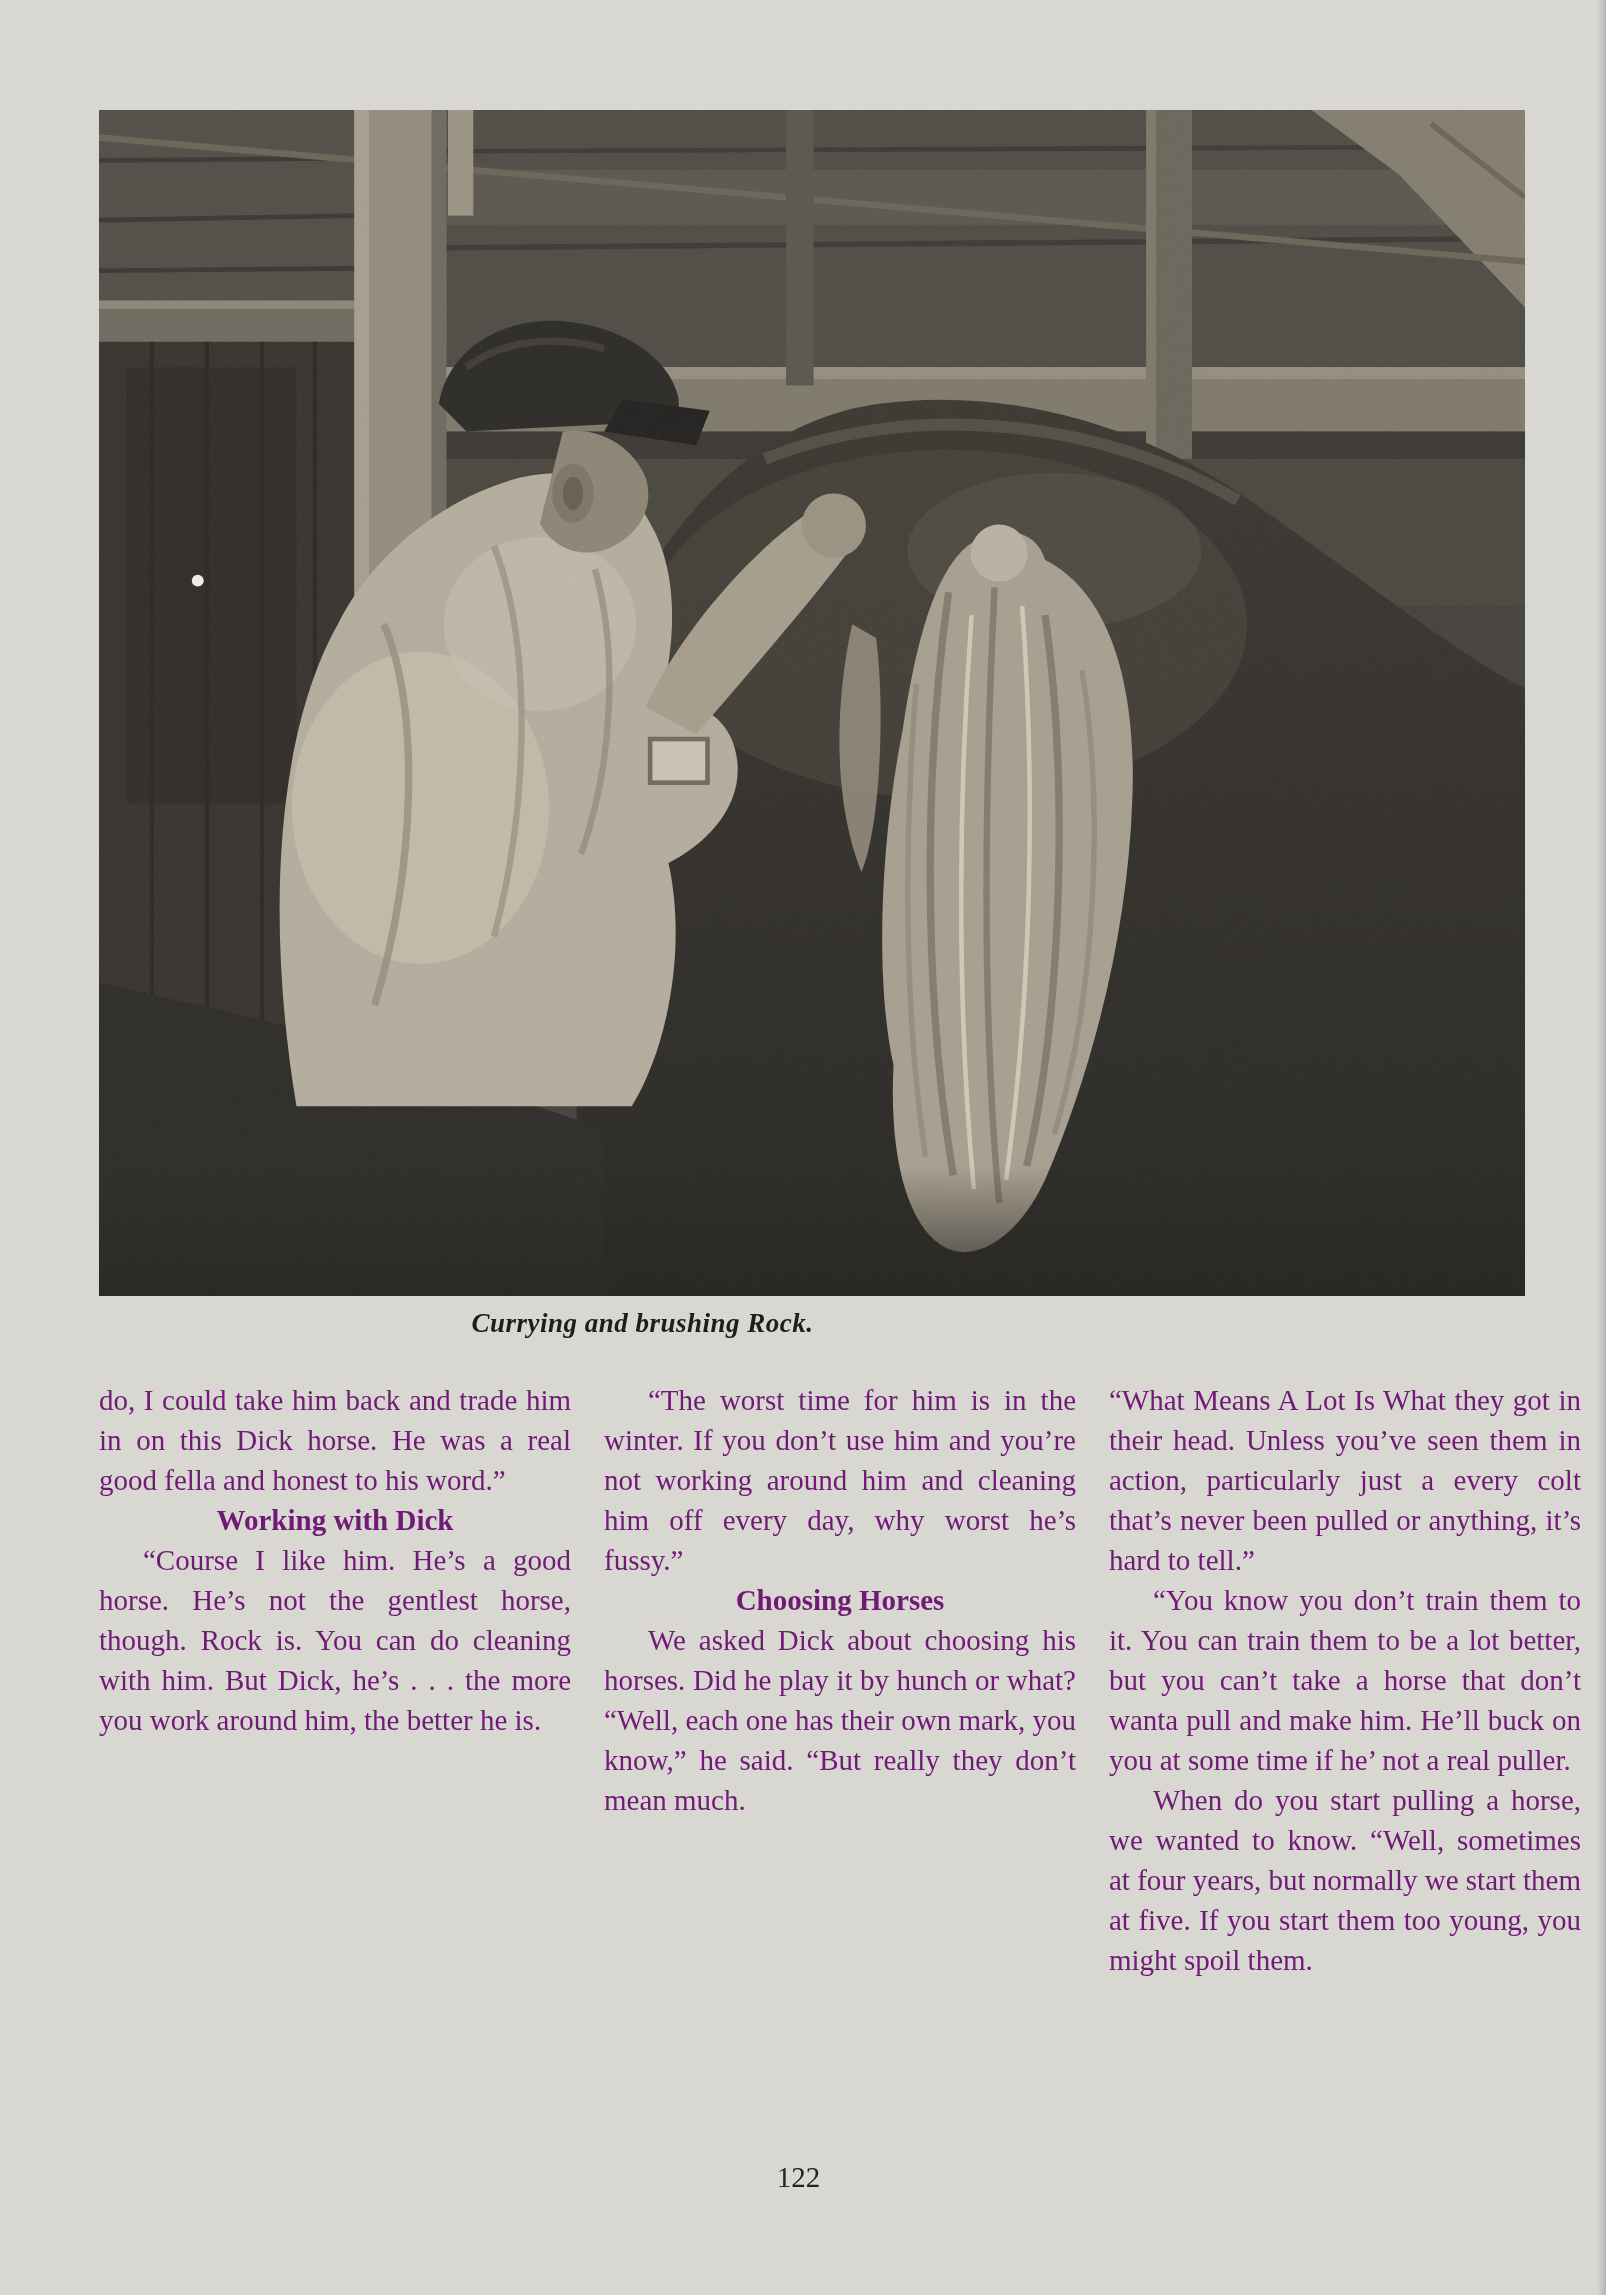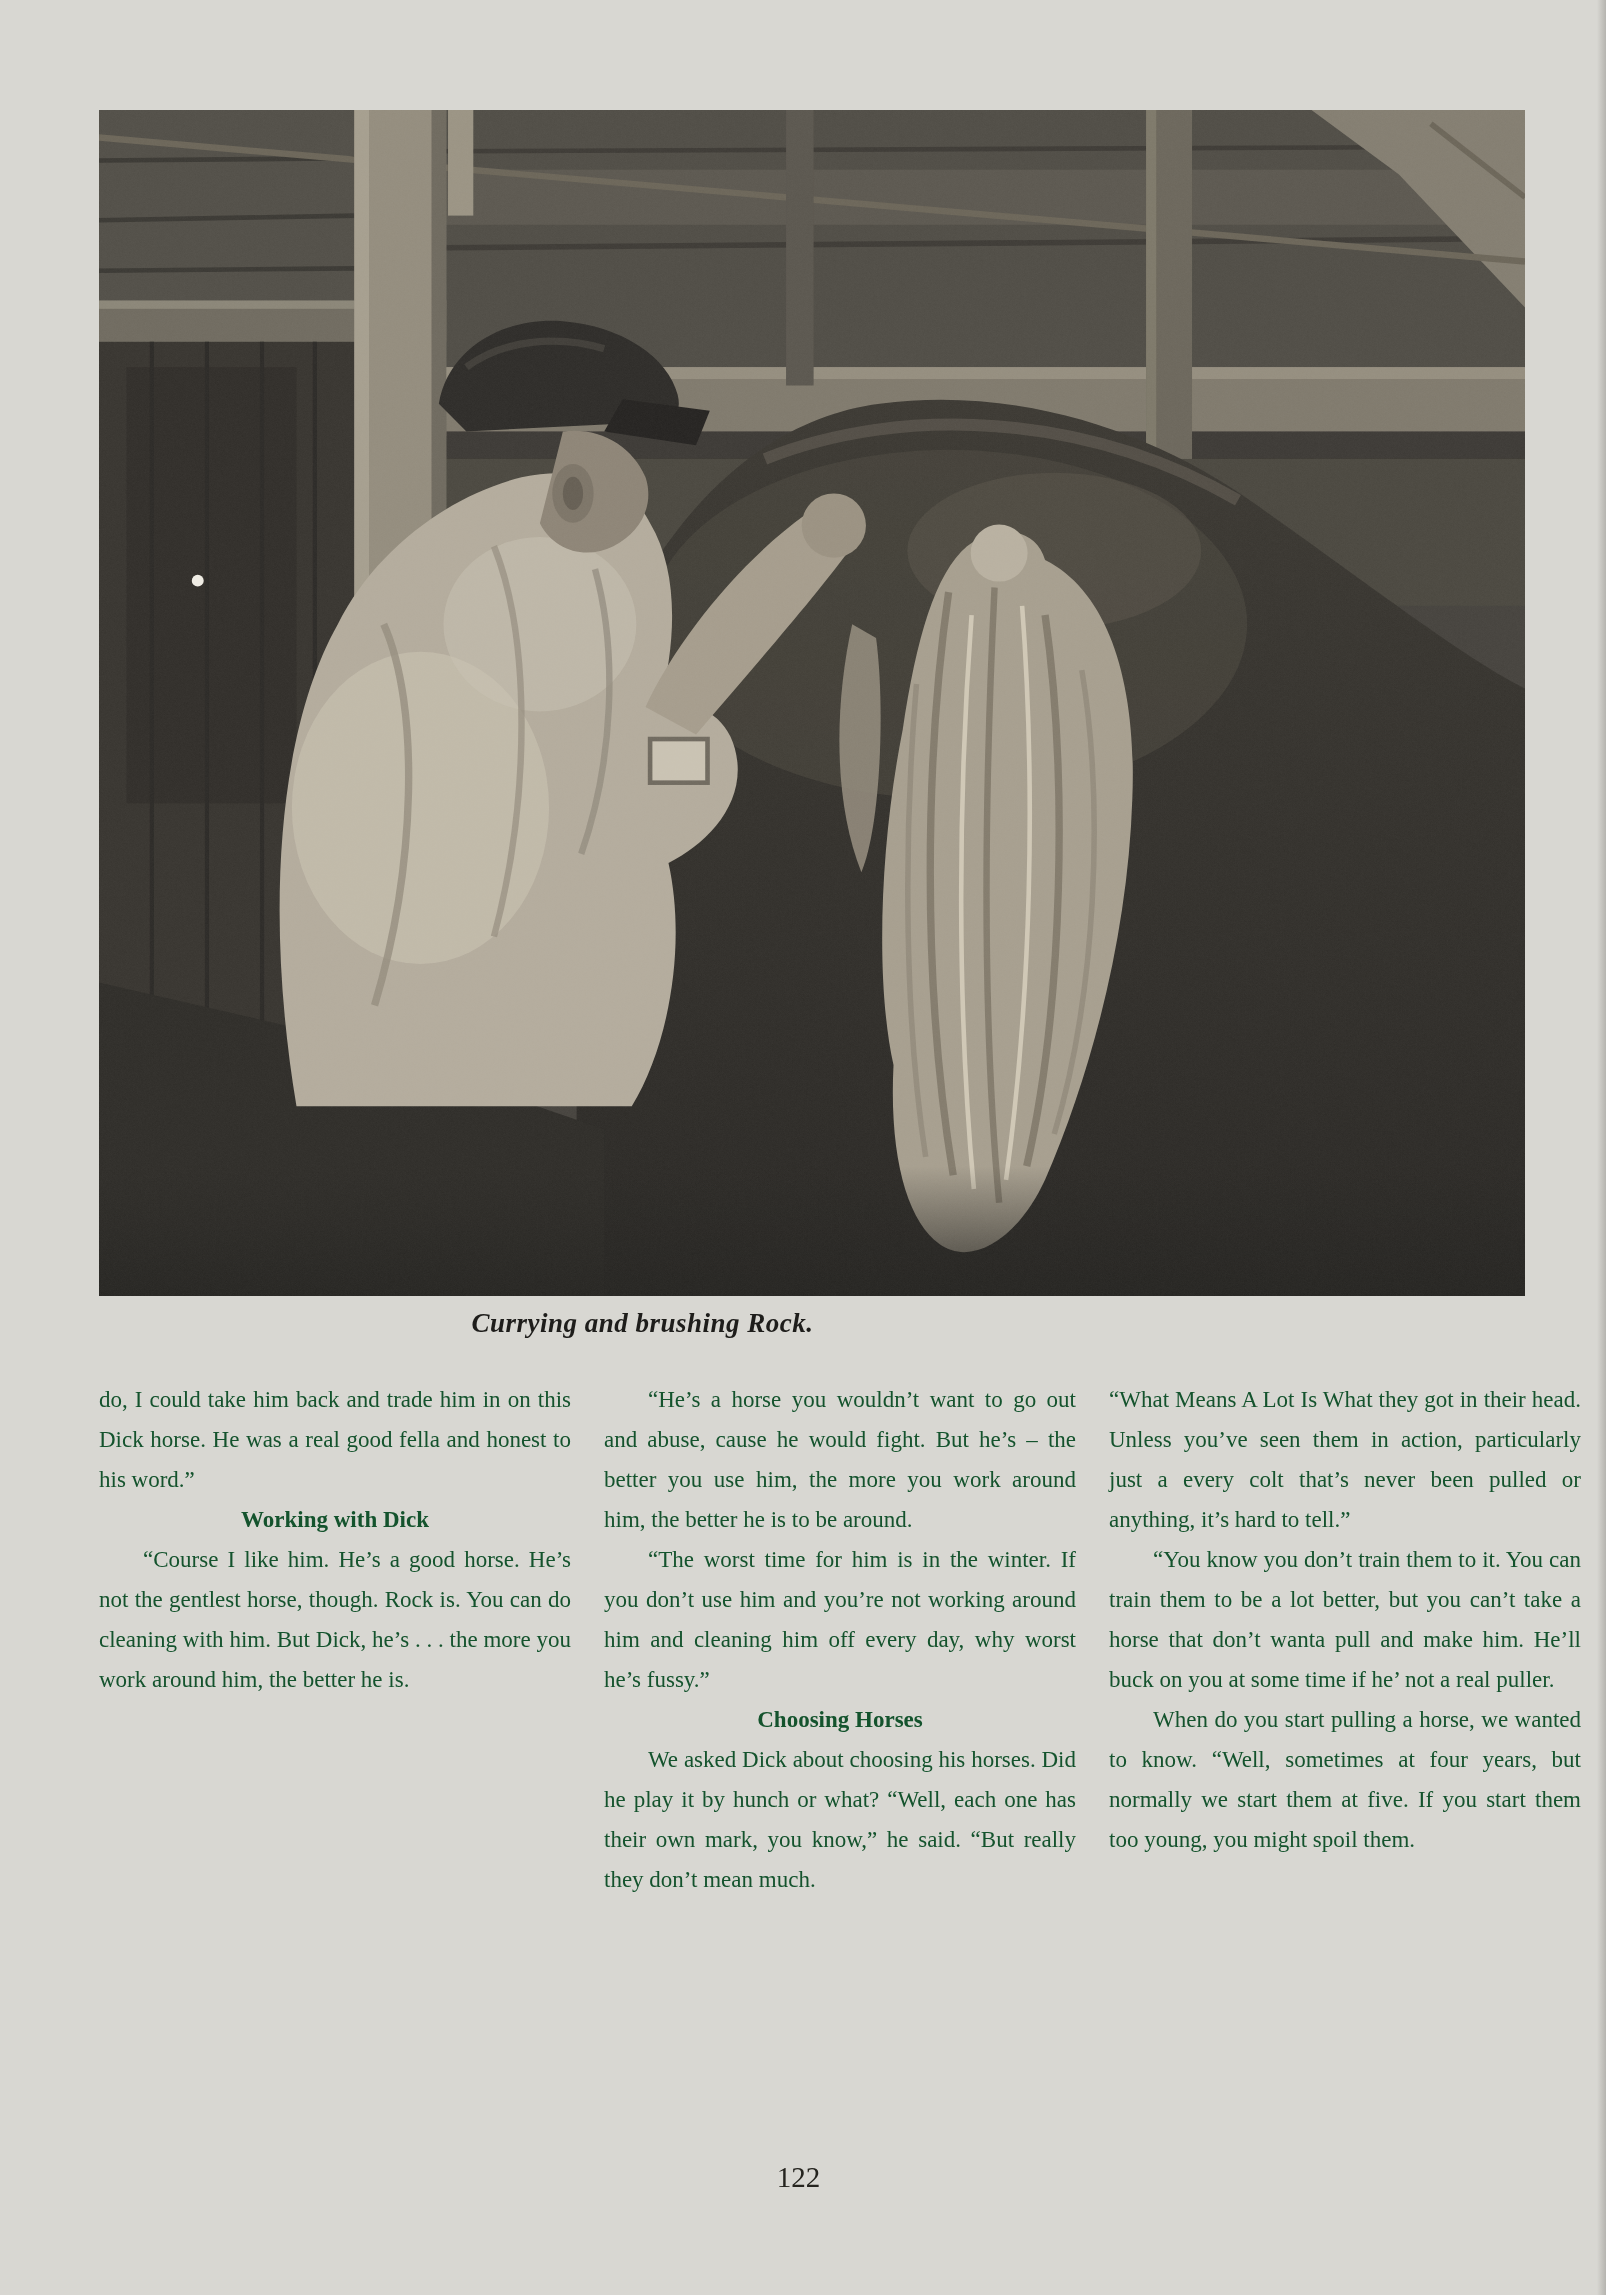--- a/index.html
+++ b/index.html
@@ -28,22 +28,22 @@
     font-size:27px;font-weight:bold;font-style:italic;
     color:#1e1d1b;
     letter-spacing:0.5px;
   }
   .cols{
     position:absolute;left:99px;top:1380px;width:1484px;
     display:flex;gap:33px;
   }
   .col{
     width:472px;
-    font-size:23px;line-height:40px;
-    color:#14532d;
+    font-size:29px;line-height:40px;
+    color:#701a75;
     text-align:justify;
   }
   .para{margin:0;text-indent:0;}
   .para.indent{text-indent:44px;}
   .heading{
     margin:0;
     text-align:center;
     font-weight:bold;
   }
   .pageno{
@@ -188,21 +188,20 @@
 
   <div class="caption">Currying and brushing Rock.</div>
 
   <div class="cols">
     <div class="col">
         <p class="para">do, I could take him back and trade him in on this Dick horse. He was a real good fella and honest to his word.”</p>
         <p class="heading">Working with Dick</p>
         <p class="para indent">“Course I like him. He’s a good horse. He’s not the gentlest horse, though. Rock is. You can do cleaning with him. But Dick, he’s . . . the more you work around him, the better he is.</p>
       </div>
     <div class="col">
-        <p class="para indent">“He’s a horse you wouldn’t want to go out and abuse, cause he would fight. But he’s – the better you use him, the more you work around him, the better he is to be around.</p>
         <p class="para indent">“The worst time for him is in the winter. If you don’t use him and you’re not working around him and cleaning him off every day, why worst he’s fussy.”</p>
         <p class="heading">Choosing Horses</p>
         <p class="para indent">We asked Dick about choosing his horses. Did he play it by hunch or what? “Well, each one has their own mark, you know,” he said. “But really they don’t mean much.</p>
       </div>
     <div class="col">
         <p class="para">“What Means A Lot Is What they got in their head. Unless you’ve seen them in action, particularly just a every colt that’s never been pulled or anything, it’s hard to tell.”</p>
         <p class="para indent">“You know you don’t train them to it. You can train them to be a lot better, but you can’t take a horse that don’t wanta pull and make him. He’ll buck on you at some time if he’ not a real puller.</p>
         <p class="para indent">When do you start pulling a horse, we wanted to know. “Well, sometimes at four years, but normally we start them at five. If you start them too young, you might spoil them.</p>
       </div>
   </div>

